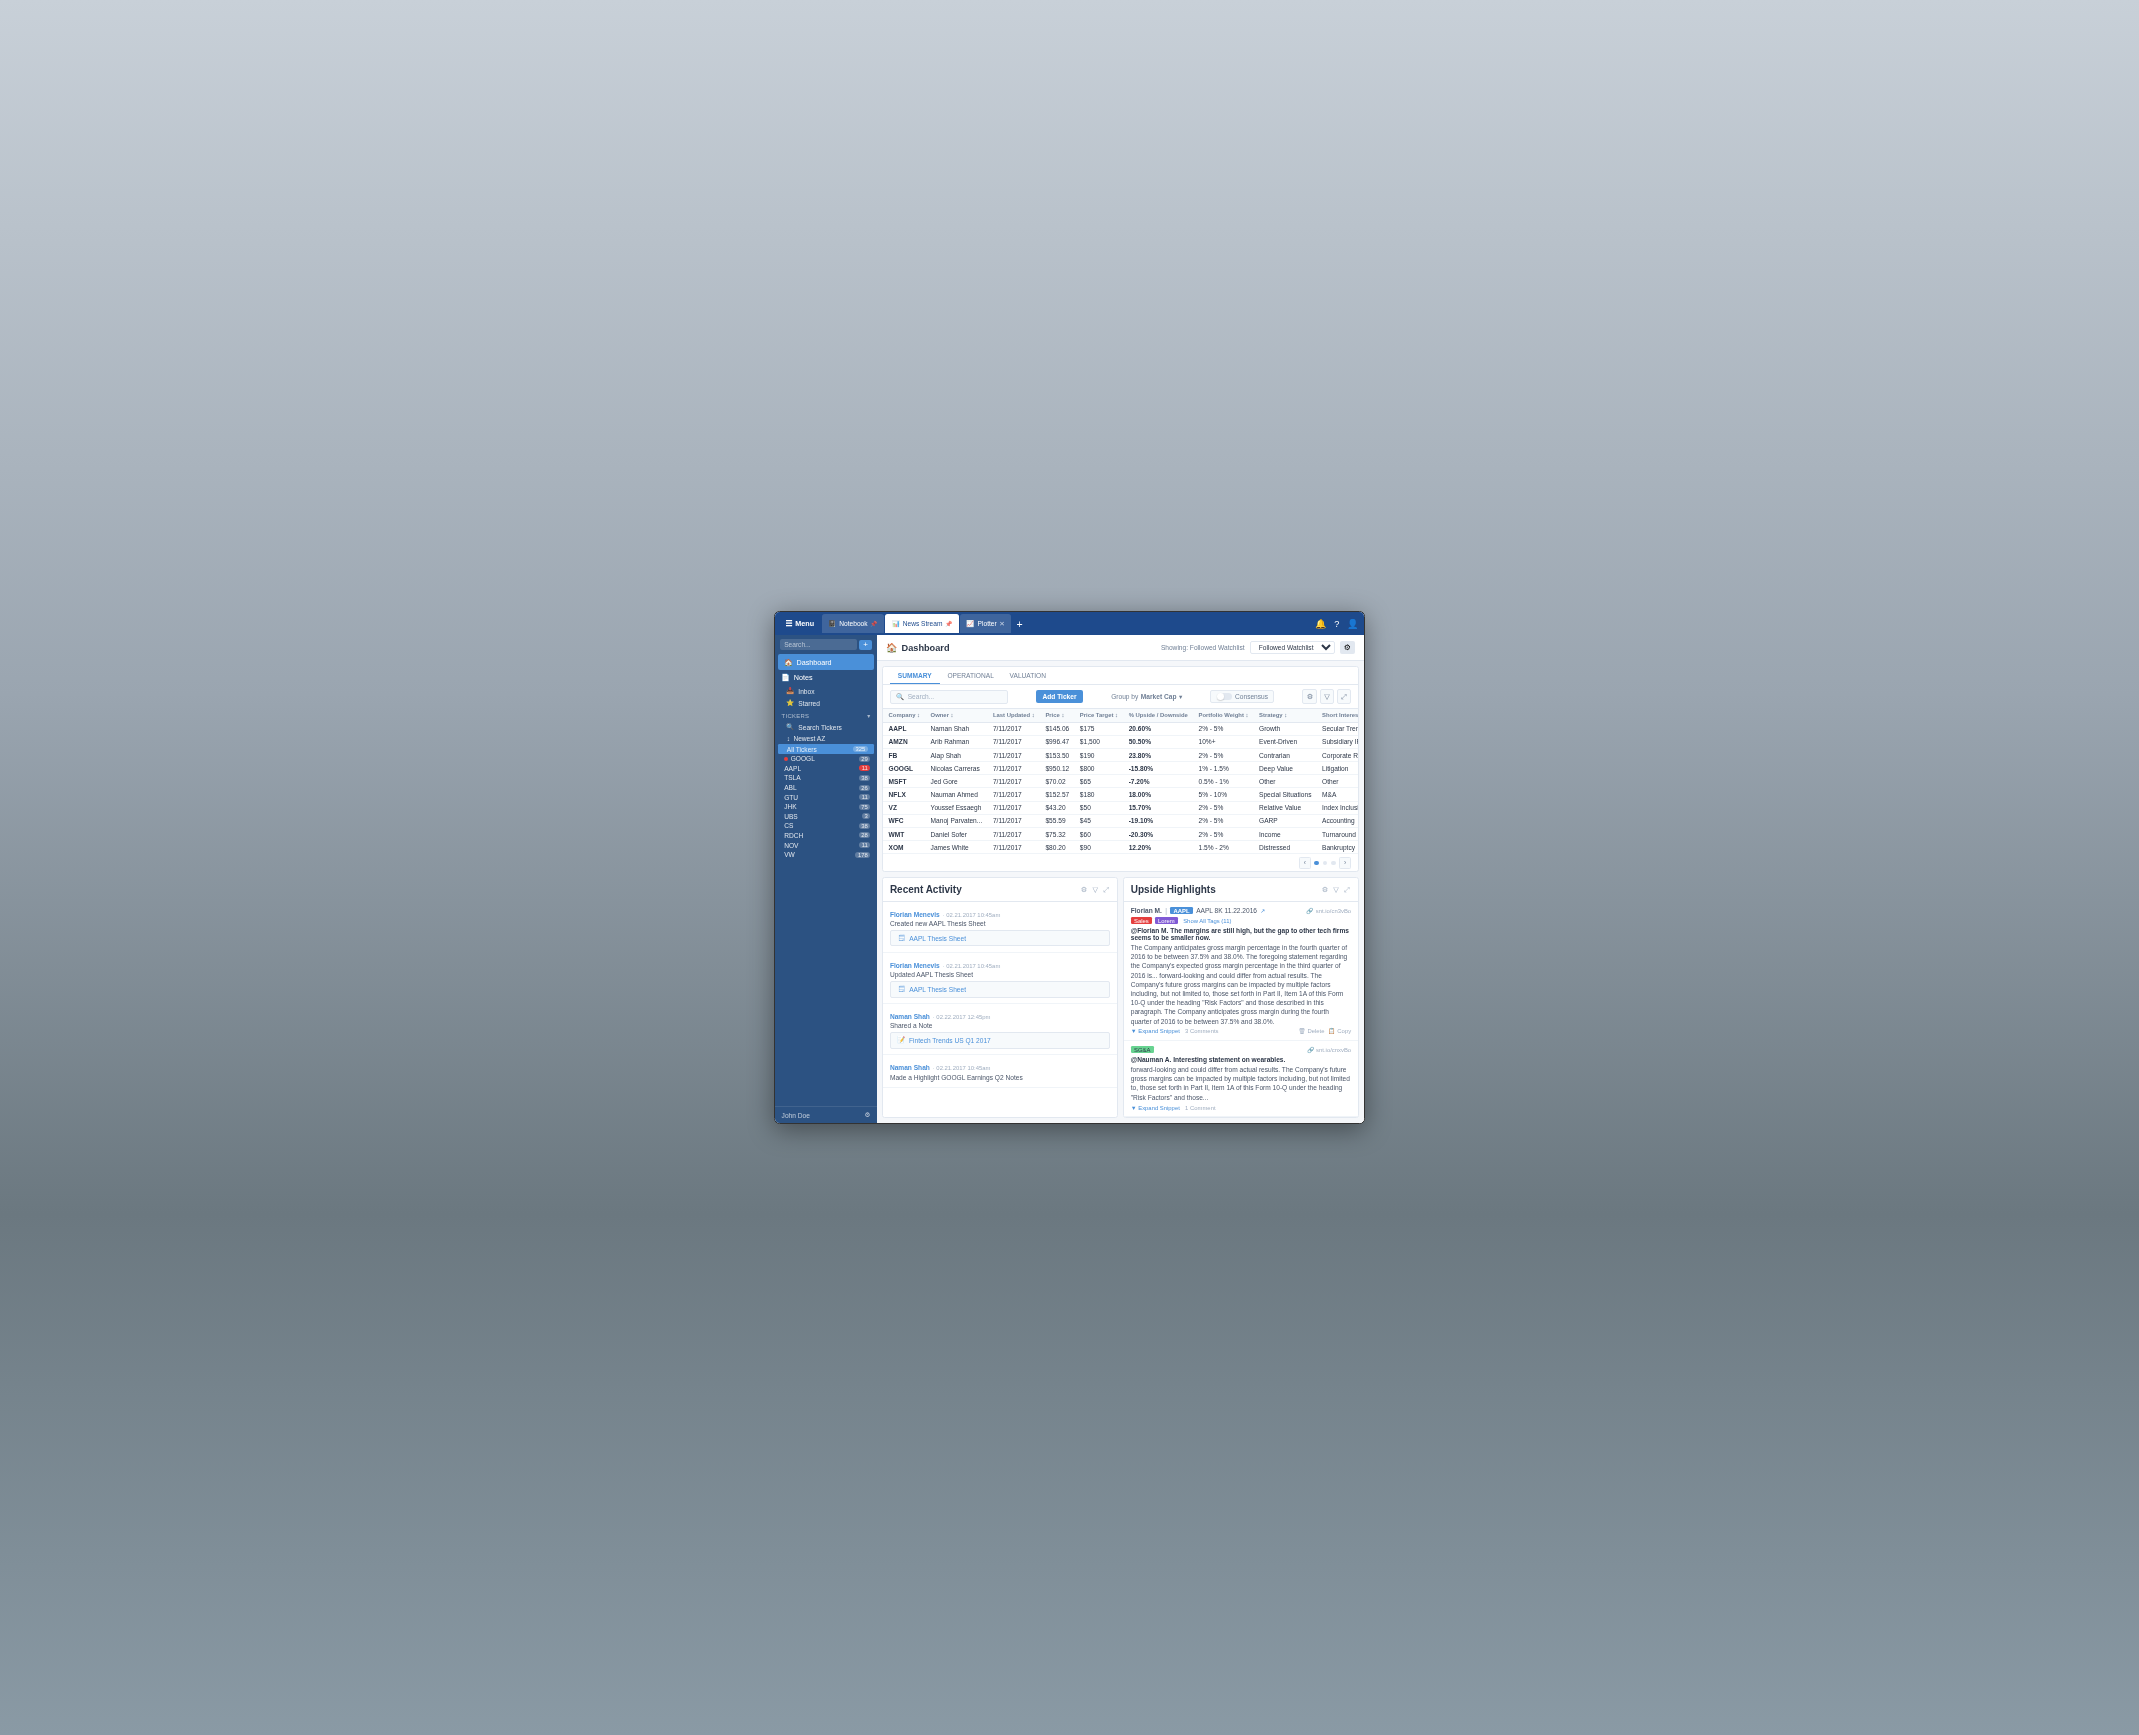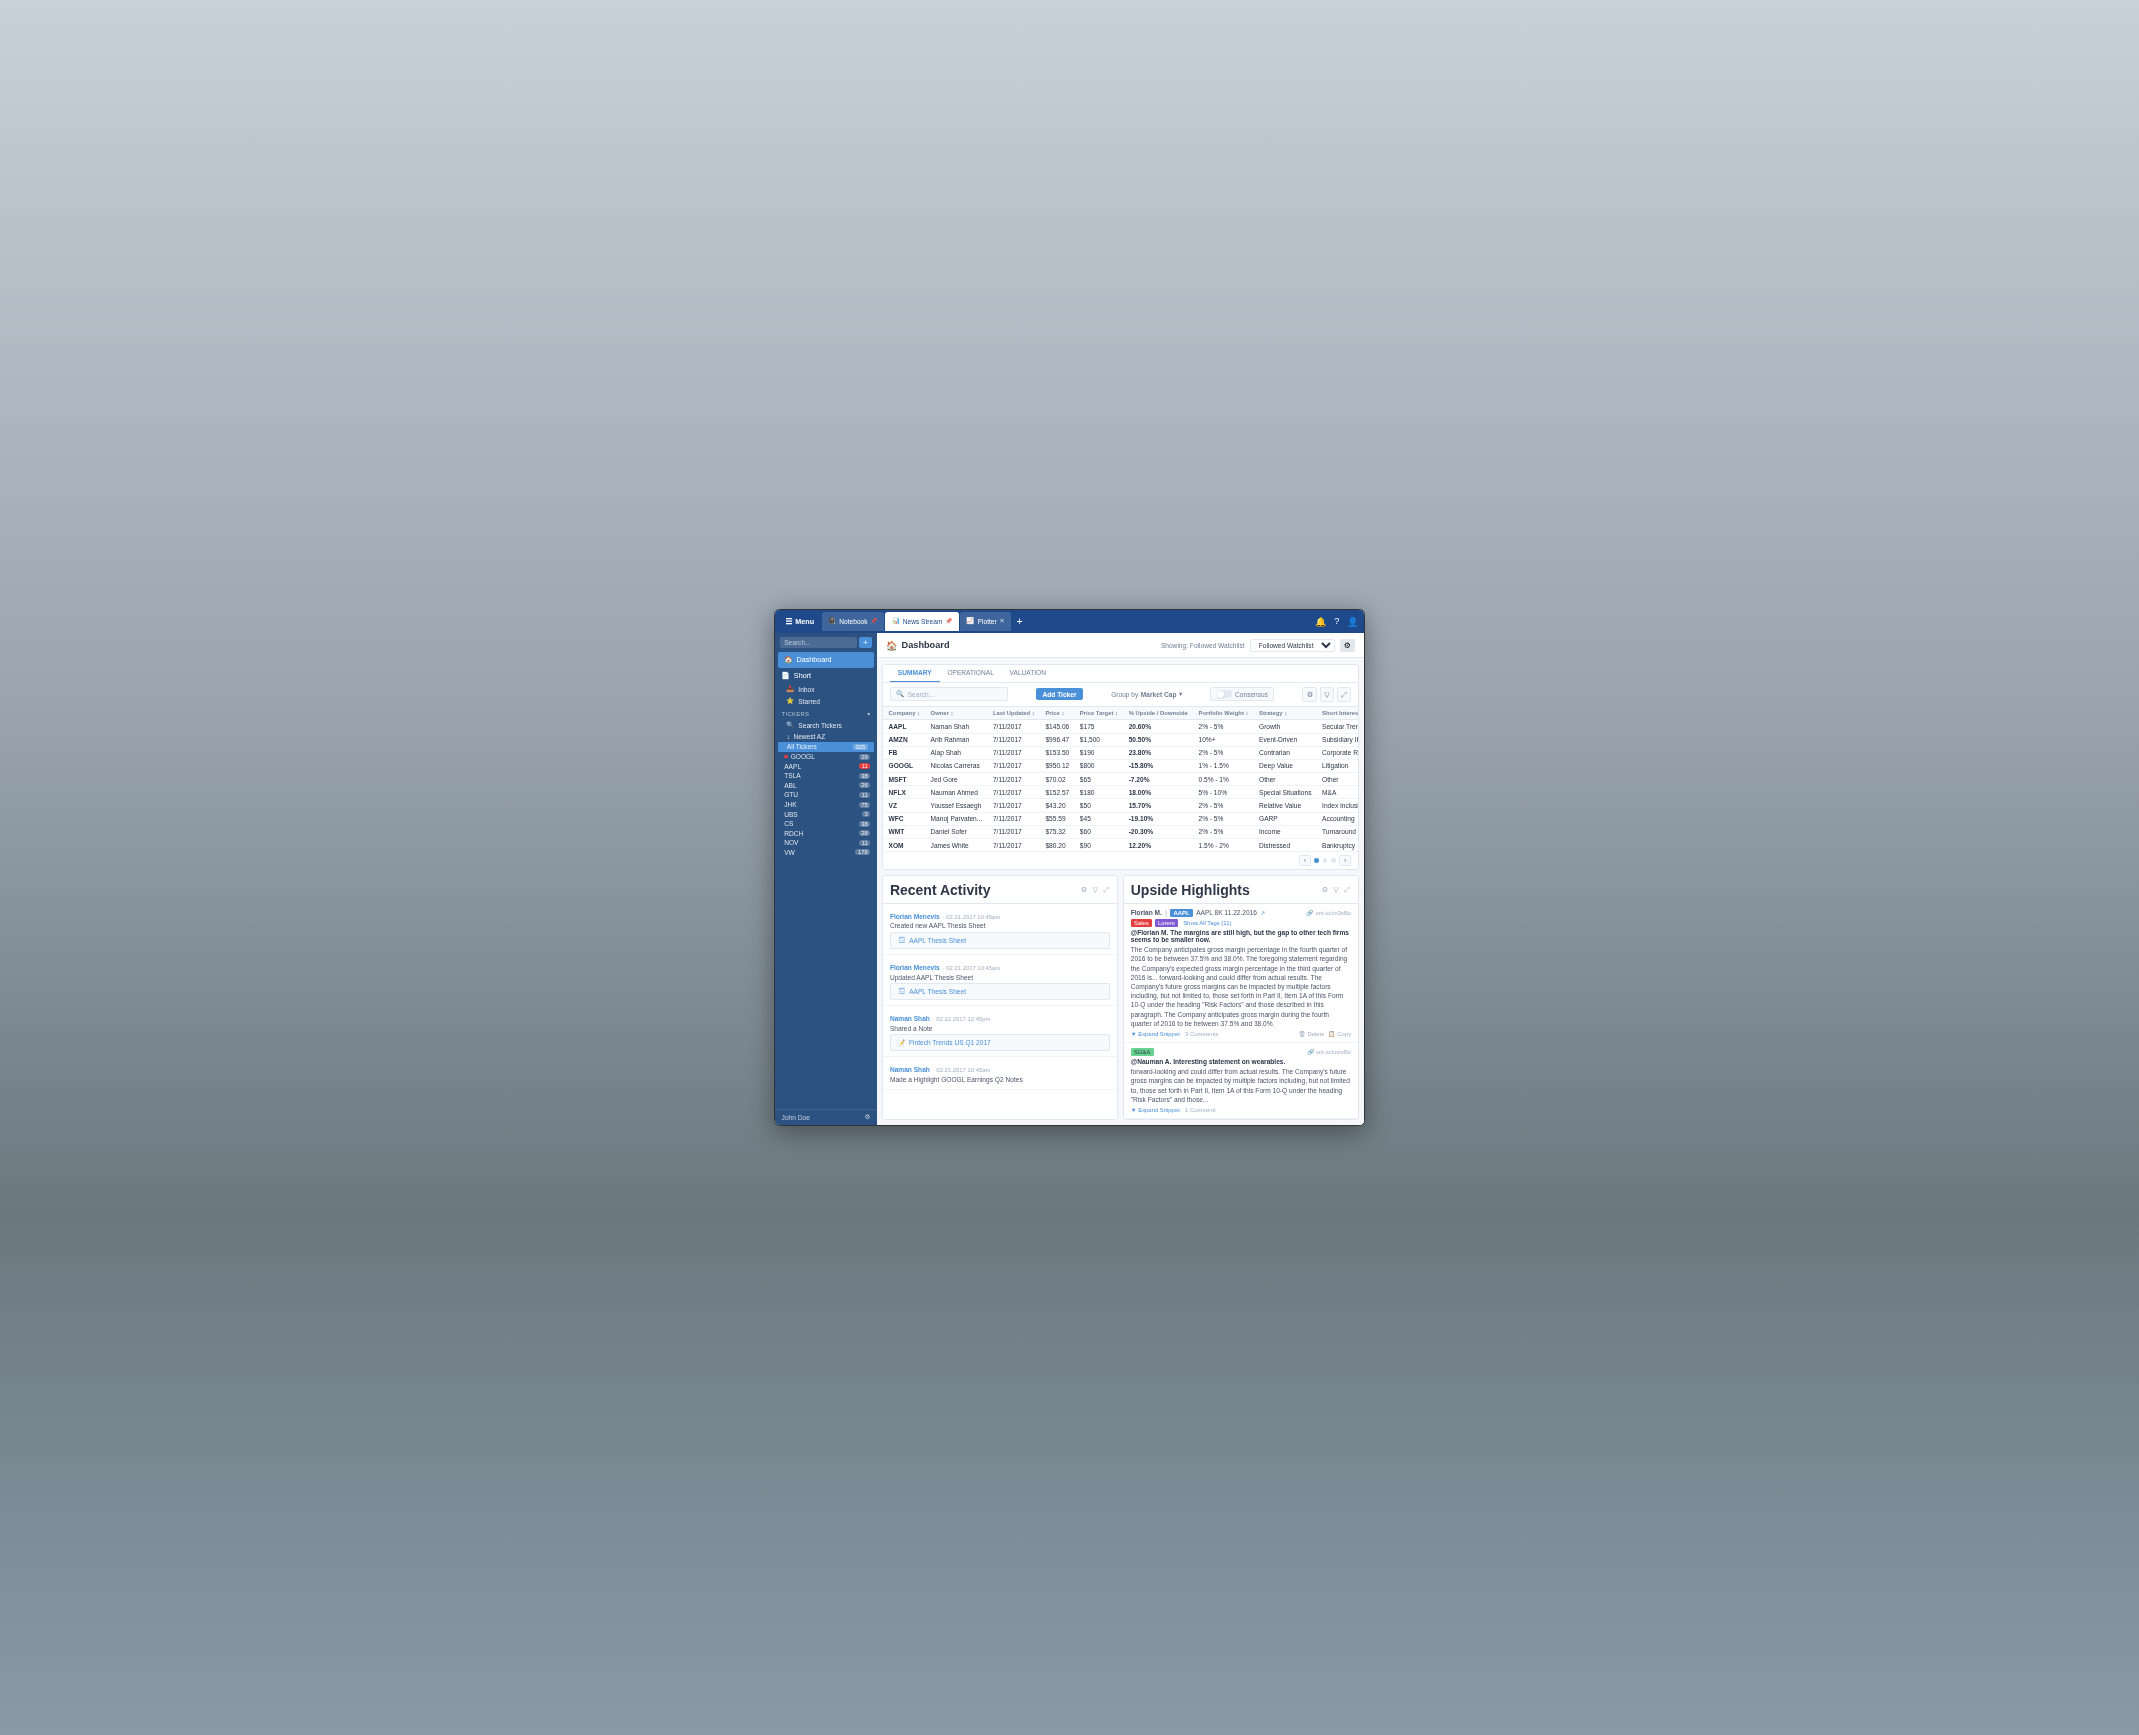--- a/index.html
+++ b/index.html
@@ -376,21 +376,21 @@
       overflow: hidden;
     }
     .section-header {
       display: flex;
       align-items: center;
       justify-content: space-between;
       padding: 5.3px 6.6px;
       border-bottom: 0.7px solid #e2e8f0;
     }
     .section-title {
-      font-size: 14px;
+      font-size: 10px;
       font-weight: 600;
       color: #2d3748;
     }
     .section-icons { display: flex; gap: 2.6px; }
     .section-icon {
       font-size: 7.2px;
       color: #a0aec0;
       cursor: pointer;
       padding: 1.3px;
     }
@@ -494,21 +494,21 @@
             <input type="text" placeholder="Search..." style="">
             <button class="sidebar-add">+</button>
           </div>
         </div>
         <div class="sidebar-item active">
           <span>🏠</span>
           <span>Dashboard</span>
         </div>
         <div class="sidebar-item">
           <span>📄</span>
-          <span>Short</span>
+          <span>Notes</span>
         </div>
         <div class="sidebar-sub-item">
           <span>📥</span>
           <span>Inbox</span>
         </div>
         <div class="sidebar-sub-item">
           <span>⭐</span>
           <span>Starred</span>
         </div>
         <div class="sidebar-section-label">

